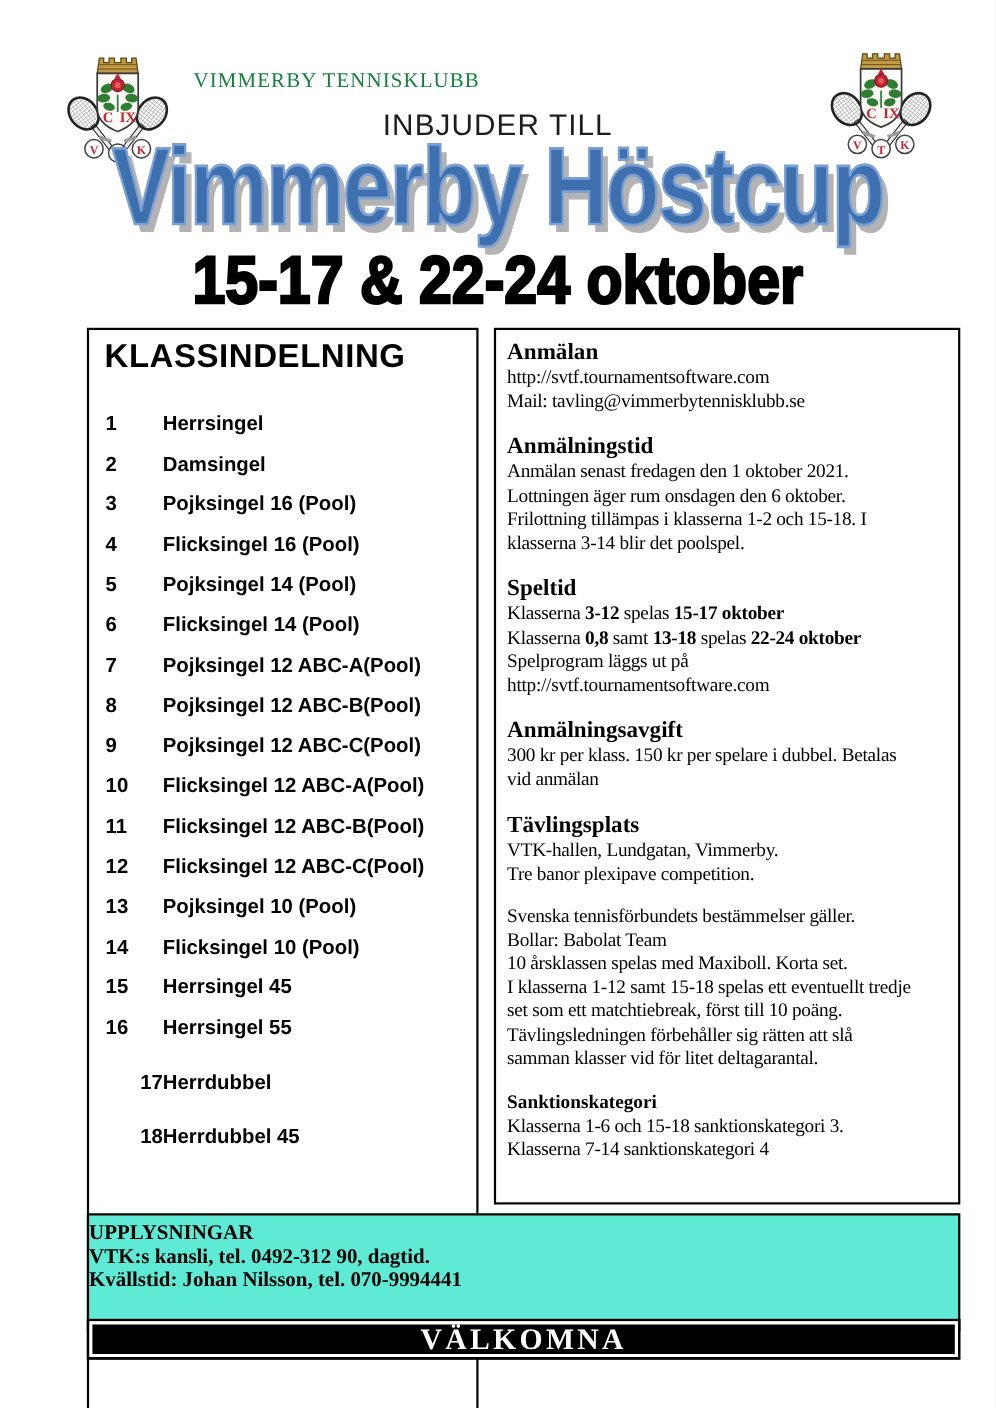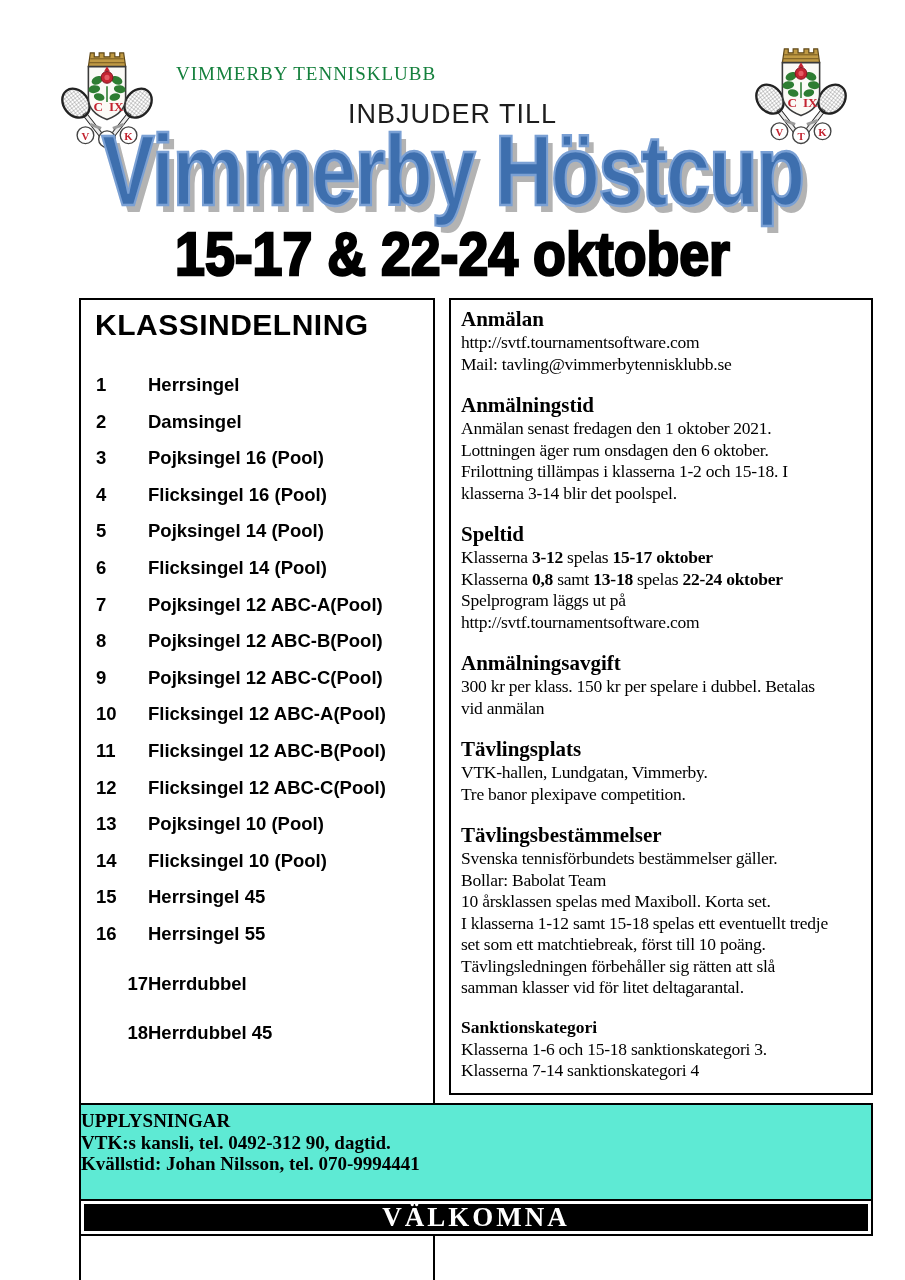--- a/index.html
+++ b/index.html
@@ -291,21 +291,20 @@
         <div class="info-heading">Anmälningsavgift</div>
         <div class="info-line">300 kr per klass. 150 kr per spelare i dubbel. Betalas</div>
         <div class="info-line">vid anmälan</div>
       </div>
       <div class="info-section">
         <div class="info-heading">Tävlingsplats</div>
         <div class="info-line">VTK-hallen, Lundgatan, Vimmerby.</div>
         <div class="info-line">Tre banor plexipave competition.</div>
       </div>
       <div class="info-section">
-        <div class="info-heading">Tävlingsbestämmelser</div>
         <div class="info-line">Svenska tennisförbundets bestämmelser gäller.</div>
         <div class="info-line">Bollar: Babolat Team</div>
         <div class="info-line">10 årsklassen spelas med Maxiboll. Korta set.</div>
         <div class="info-line">I klasserna 1-12 samt 15-18 spelas ett eventuellt tredje</div>
         <div class="info-line">set som ett matchtiebreak, först till 10 poäng.</div>
         <div class="info-line">Tävlingsledningen förbehåller sig rätten att slå</div>
         <div class="info-line">samman klasser vid för litet deltagarantal.</div>
       </div>
       <div class="info-section">
         <div class="info-heading small">Sanktionskategori</div>

